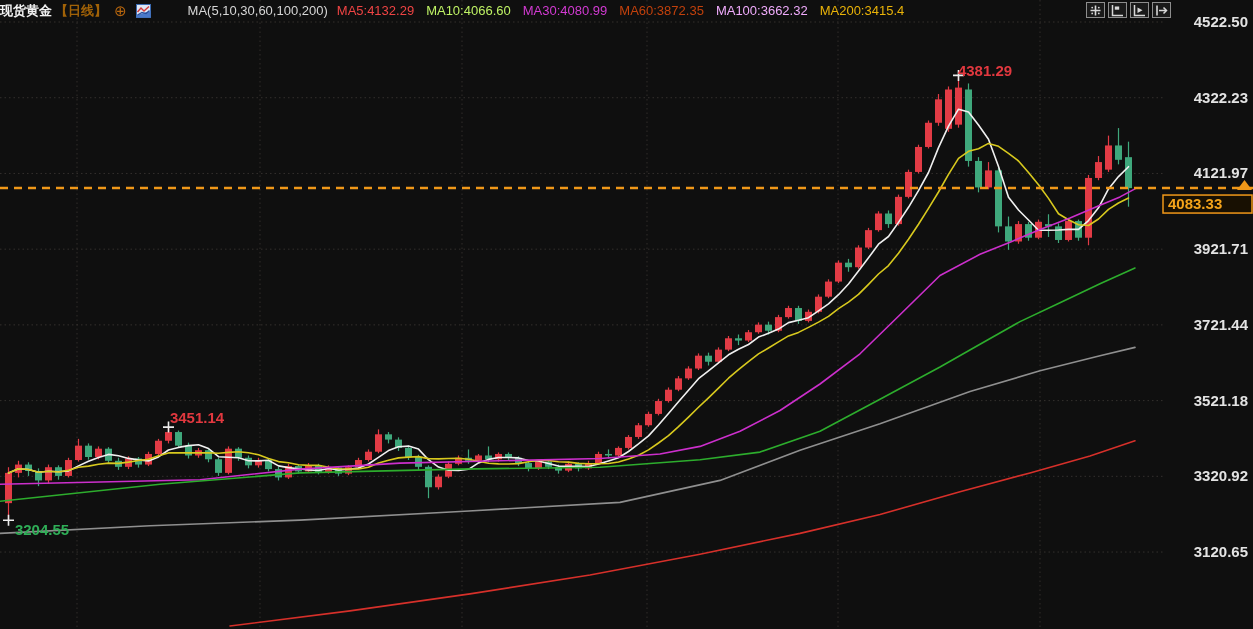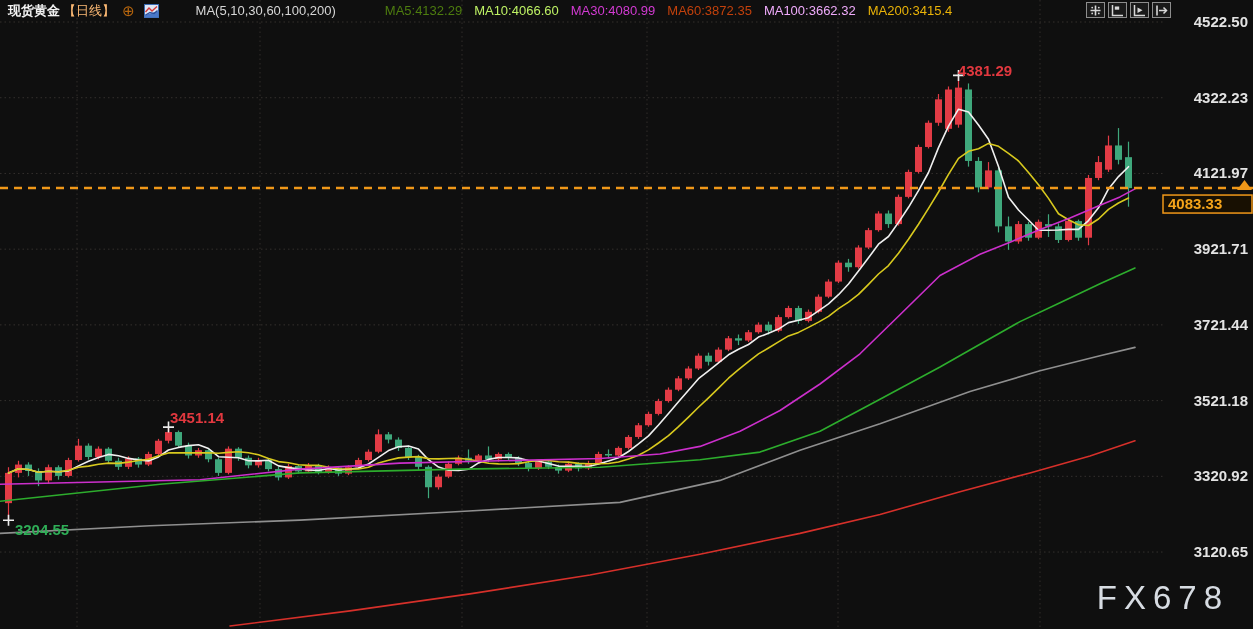--- a/index.html
+++ b/index.html
@@ -1,22 +1,22 @@
 <!DOCTYPE html>
 <html><head>
 <meta charset="utf-8">
 <style>
   html,body{margin:0;padding:0;background:#000;}
   .stage{position:relative;width:1253px;height:629px;background:#0f0f0f;overflow:hidden;
          font-family:"Liberation Sans",sans-serif;}
   svg text{font-family:"Liberation Sans","DejaVu Sans",sans-serif;}
   .topbar{position:absolute;top:0;left:0;height:21px;display:flex;align-items:center;
-          gap:9px;padding-left:8px;font-size:13px;white-space:nowrap;z-index:3;}
+          gap:9px;padding-left:0;font-size:13px;white-space:nowrap;z-index:3;}
   .sym{color:#f2f2f2;font-weight:700;}
-  .period{color:#fdba74;font-weight:400;margin-left:-6px;}
+  .period{color:#a16207;font-weight:700;margin-left:-6px;}
   .plus-ic{color:#b5650e;font-size:15px;line-height:1;margin-left:-2px;}
   .ma-group{color:#d6d6d6;margin-left:28px;}
   .legend-item{font-weight:400;}
   .toolbar{position:absolute;top:2px;left:1086px;display:flex;gap:3px;z-index:3;}
   .tool-btn{width:19px;height:16px;border:1px solid #8d8d8d;background:#1a1a1a;
             display:flex;align-items:center;justify-content:center;padding:0;cursor:pointer;}
   .watermark{position:absolute;right:24px;bottom:12px;color:#e2e7ee;font-size:33px;
              letter-spacing:7px;z-index:2;opacity:.95;}
 </style>
 </head>
@@ -300,21 +300,21 @@
     <span style="display:flex;">
       <svg width="15" height="14" viewBox="0 0 15 14">
         <rect x="0.5" y="0.5" width="14" height="13" fill="#dfe7f5" stroke="#3a6ab0"></rect>
         <path d="M0.5 13.5 L14.5 13.5 L14.5 7 L0.5 11 Z" fill="#4a78c8"></path>
         <polyline points="1.5,8 5,4 8,7 13,2.5" fill="none" stroke="#d43a3a" stroke-width="1.4"></polyline>
         <polyline points="1.5,11 6,8.5 10,9.5 13.5,6.5" fill="none" stroke="#2a4e9a" stroke-width="1.2"></polyline>
       </svg>
     </span>
     <span class="ma-group">MA(5,10,30,60,100,200)</span>
     <span id="ma-legend" style="display:flex;gap:12px;">
-        <span class="legend-item" style="color: #4d7c0f; margin-left: 40px;">MA5:4132.29</span>
+        <span class="legend-item" style="color: #ef4444;">MA5:4132.29</span>
         <span class="legend-item" style="color: #bef264;">MA10:4066.60</span>
         <span class="legend-item" style="color: rgb(210, 58, 210);">MA30:4080.99</span>
         <span class="legend-item" style="color: #c2410c;">MA60:3872.35</span>
         <span class="legend-item" style="color: #f0abfc;">MA100:3662.32</span>
         <span class="legend-item" style="color: #eab308;">MA200:3415.4</span>
       </span>
   </div>
 
   <div class="toolbar" id="toolbar">
       <button class="tool-btn">
@@ -340,15 +340,14 @@
       </button>
       <button class="tool-btn">
         <svg width="17" height="15" viewBox="0 0 17 15">
           <path d="M4 2.5v10" stroke="#d8d8d8" stroke-width="1.6"></path>
           <path d="M6 7.5h7" stroke="#d8d8d8" stroke-width="1.5"></path>
           <path d="M10.5 4.5l3 3-3 3" stroke="#d8d8d8" stroke-width="1.5" fill="none"></path>
         </svg>
       </button>
     </div>
 
-  <div class="watermark">FX678</div>
 
 </div>
 
 </body></html>

